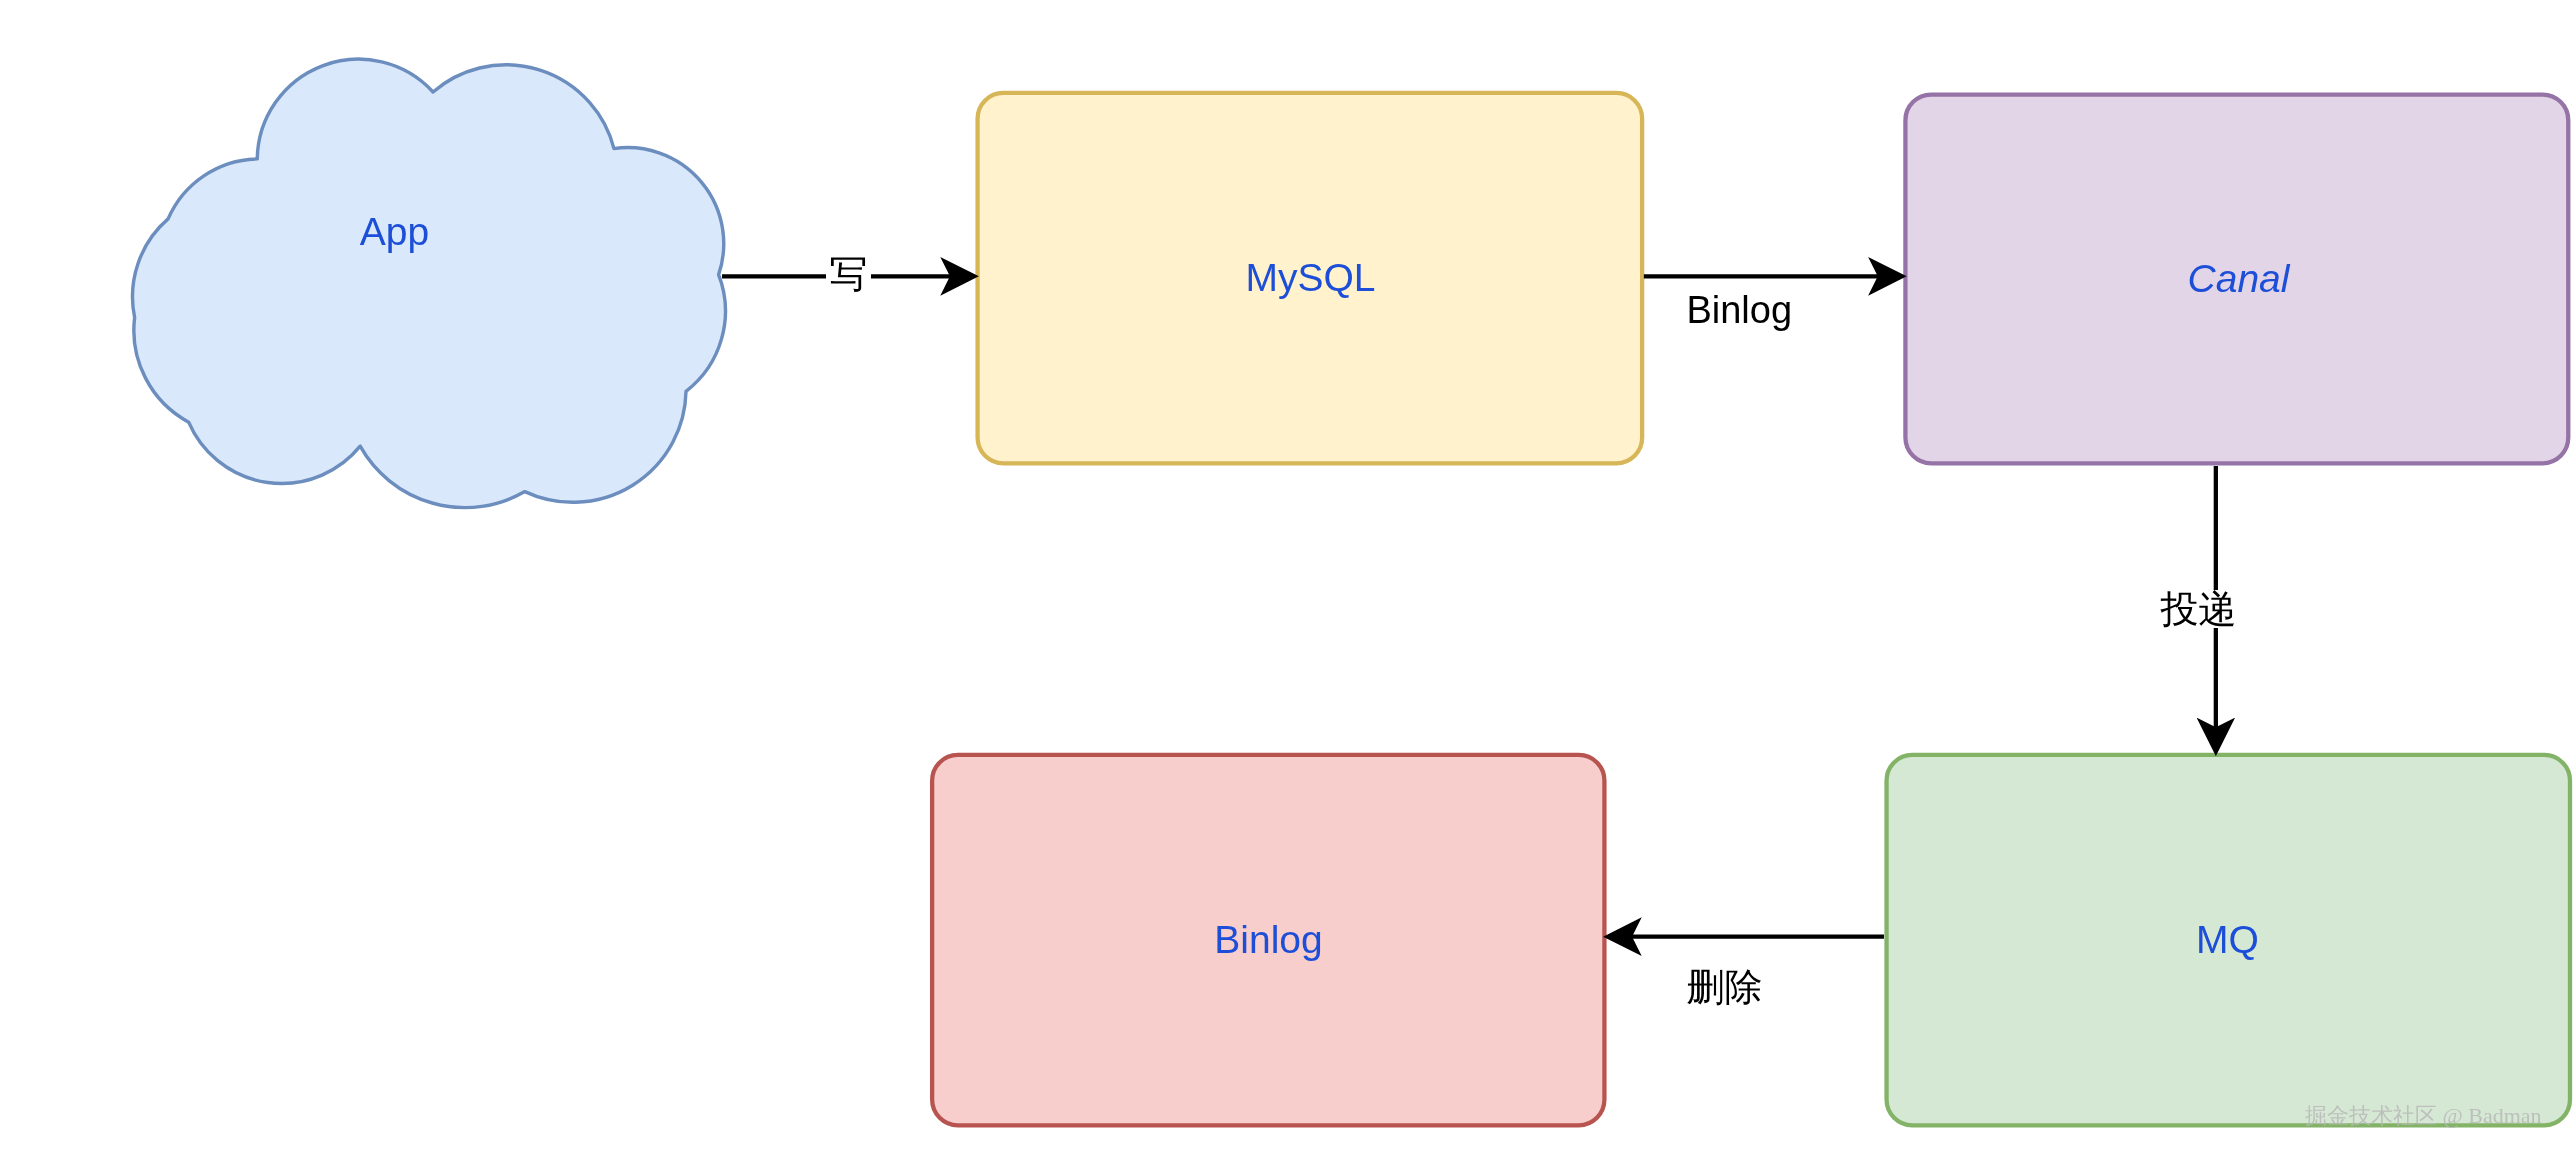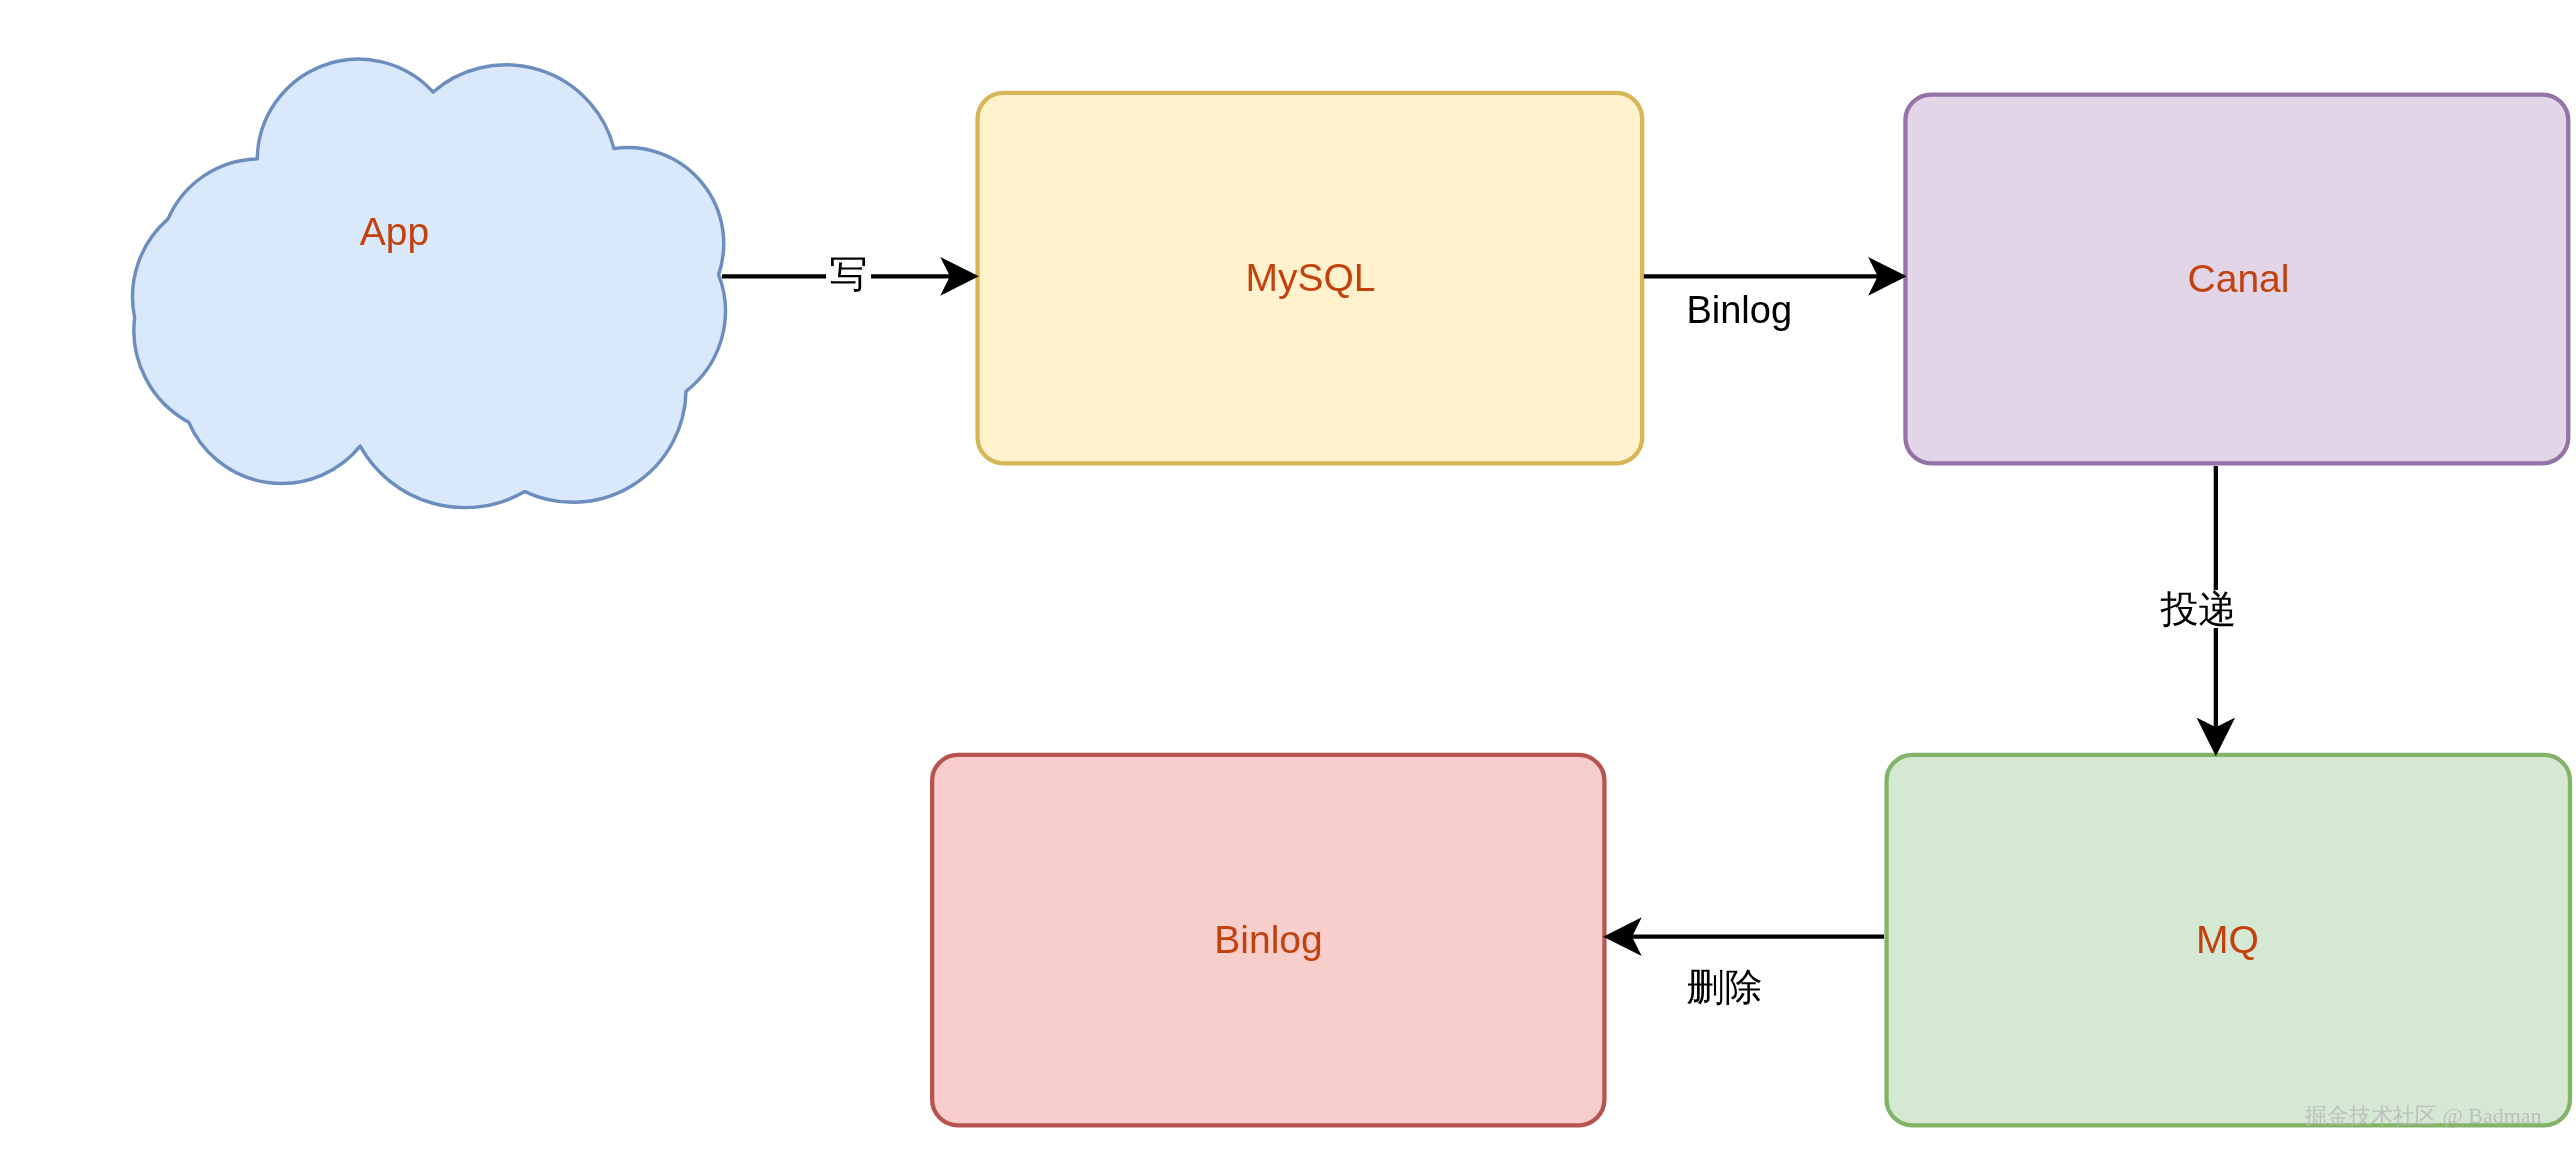--- a/index.html
+++ b/index.html
@@ -15,21 +15,21 @@
     font-family: "Liberation Sans", "DejaVu Sans", sans-serif;
   }
   #canvas {
     position: absolute;
     inset: 0;
     width: 2576px;
     height: 1153px;
   }
   .node-label {
     position: absolute;
-    color: #c2410c;
+    color: #1d4ed8;
     font-family: "Liberation Sans", "DejaVu Sans", sans-serif;
     font-size: 39px;
     line-height: 1;
     white-space: nowrap;
     text-align: center;
     pointer-events: none;
     user-select: none;
   }
   .edge-label {
     position: absolute;
@@ -92,21 +92,21 @@
 
   <line x1="2584" y1="543" x2="2584" y2="874" stroke="#000000" stroke-width="5" marker-end="url(#arrowEnd)"></line>
 
   <line x1="2197" y1="1092" x2="1877" y2="1092" stroke="#000000" stroke-width="5" marker-end="url(#arrowEnd)"></line>
 </svg>
 
 <div class="node-label" style="left:283px; top:212px; width:223px;">App</div>
 
 <div class="node-label" style="left:1199px; top:123px; width:223px; height:309px; display:flex; align-items:center; justify-content:center;text-align:right;">MySQL</div>
 
-<div class="node-label" style="left:2127px; top:124px; width:223px; height:309px; display:flex; align-items:center; justify-content:center;">Canal</div>
+<div class="node-label" style="left:2127px; top:124px; width:223px; height:309px; display:flex; align-items:center; justify-content:center;font-style:italic;">Canal</div>
 
 <div class="node-label" style="left:2116px; top:785px; width:223px; height:309px; display:flex; align-items:center; justify-content:center;">MQ</div>
 
 <div class="node-label" style="left:1157px; top:785px; width:223px; height:309px; display:flex; align-items:center; justify-content:center;">Binlog</div>
 
 <div class="edge-label" style="left:826px; top:255px;">写</div>
 
 <div class="edge-label" style="left:1683px; top:256px;margin-top:35px;">Binlog</div>
 
 <div class="edge-label" style="left:2157px; top:590px;text-align:right;">投递</div>

